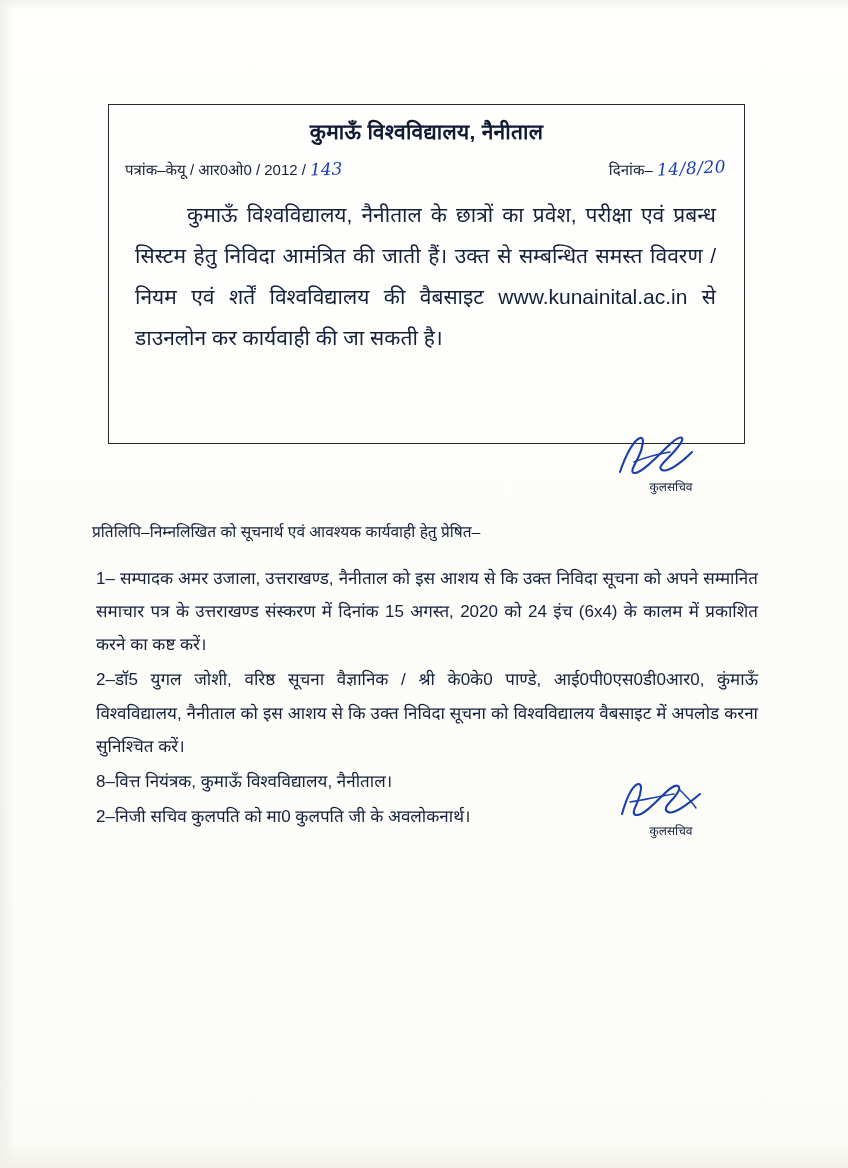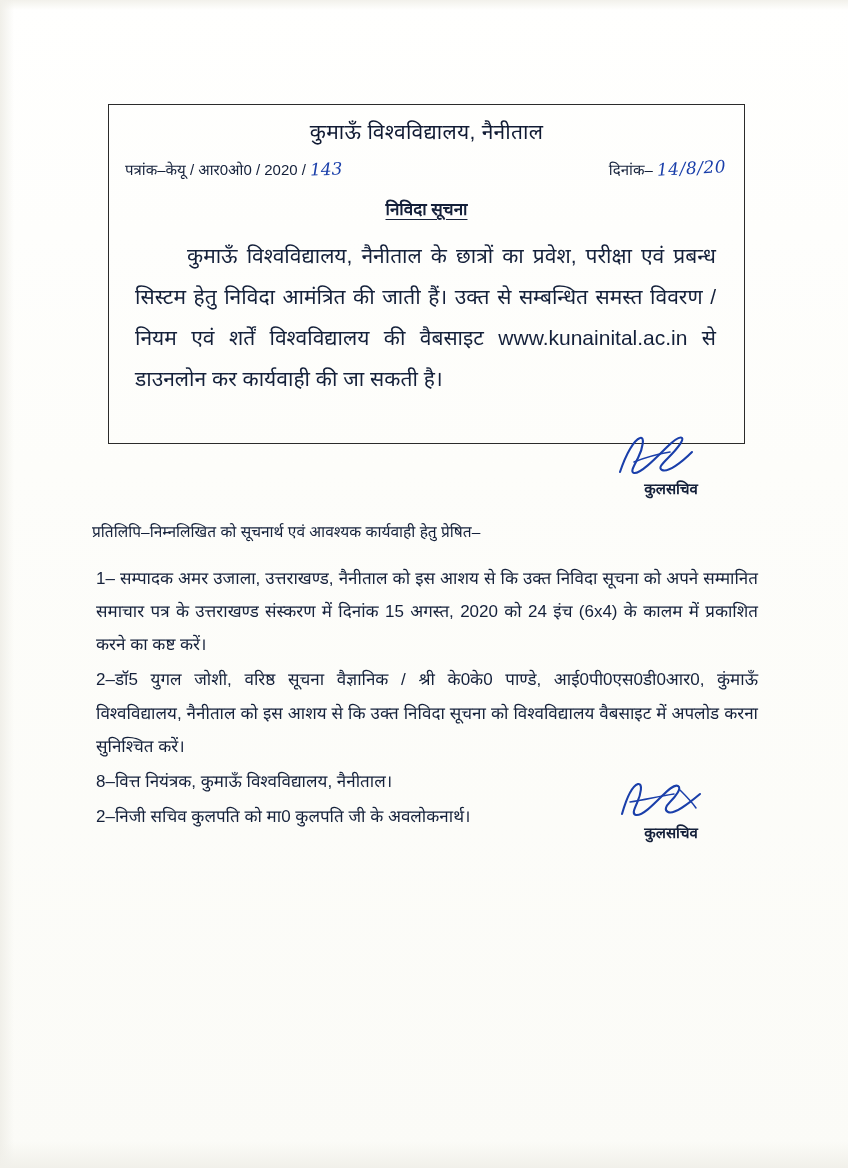--- a/index.html
+++ b/index.html
@@ -44,21 +44,21 @@
     width: 637px;
     height: 340px;
     border: 1px solid #2b2b2b;
     box-sizing: border-box;
     background: transparent;
   }
 
   .title {
     text-align: center;
     font-size: 21px;
-    font-weight: normal;
+    font-weight: bold;
     letter-spacing: 0.3px;
     margin-top: 12px;
     color: #101a33;
   }
 
   .meta-row {
     display: flex;
     justify-content: space-between;
     align-items: flex-start;
     padding: 14px 18px 0 16px;
@@ -115,22 +115,22 @@
     left: 596px;
     top: 776px;
     width: 150px;
     text-align: center;
   }
   .signature {
     height: 46px;
     position: relative;
   }
   .sign-caption {
-    font-size: 15px;
-    font-weight: bold;
+    font-size: 12px;
+    font-weight: normal;
   }
 
   .copy-line {
     position: absolute;
     left: 92px;
     top: 520px;
     font-size: 15.5px;
   }
 
   .list {
@@ -156,30 +156,29 @@
   <div class="paper-edge-top"></div>
   <div class="paper-edge-left"></div>
   <div class="paper-edge-bottom"></div>
 
   <div class="notice-box">
 
     <div class="title">कुमाऊँ विश्वविद्यालय, नैनीताल</div>
 
     <div class="meta-row">
       <div class="meta-left">
-        <span>पत्रांक–केयू / आर0ओ0 / 2020 /</span>
+        <span>पत्रांक–केयू / आर0ओ0 / 2012 /</span>
         <span class="hand-num">143</span>
       </div>
       <div class="meta-right">
         <span>दिनांक–</span>
         <span class="hand-date">14/8/20</span>
       </div>
     </div>
 
-    <div class="subtitle">निविदा सूचना</div>
 
     <div class="body-text">कुमाऊँ विश्वविद्यालय, नैनीताल के छात्रों का प्रवेश, परीक्षा एवं प्रबन्ध सिस्टम हेतु निविदा आमंत्रित की जाती हैं। उक्त से सम्बन्धित समस्त विवरण / नियम एवं शर्तें विश्वविद्यालय की वैबसाइट www.kunainital.ac.in से डाउनलोन कर कार्यवाही की जा सकती है।</div>
 
   </div>
 
   <div class="sign-block-1">
     <div class="signature">
       <svg width="150" height="46" viewBox="0 0 150 46" aria-hidden="true">
         <path d="M24 40 C30 22, 38 8, 44 6 C49 4, 47 16, 42 26 C38 34, 34 40, 38 41 C44 42, 58 28, 70 16 C78 8, 84 4, 86 6 C88 8, 80 18, 72 26 C66 32, 62 36, 66 38 C72 41, 86 30, 96 20" fill="none" stroke="#1a3faa" stroke-width="2.1" stroke-linecap="round"></path>
         <path d="M38 30 C48 26, 62 22, 74 20" fill="none" stroke="#1a3faa" stroke-width="1.6" stroke-linecap="round"></path>

